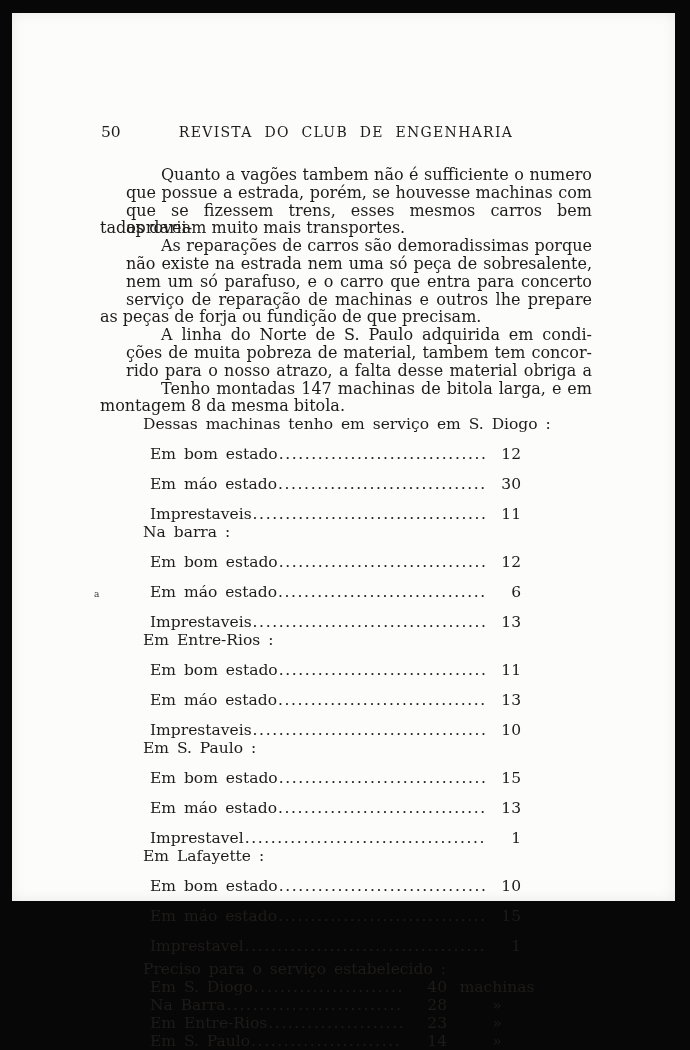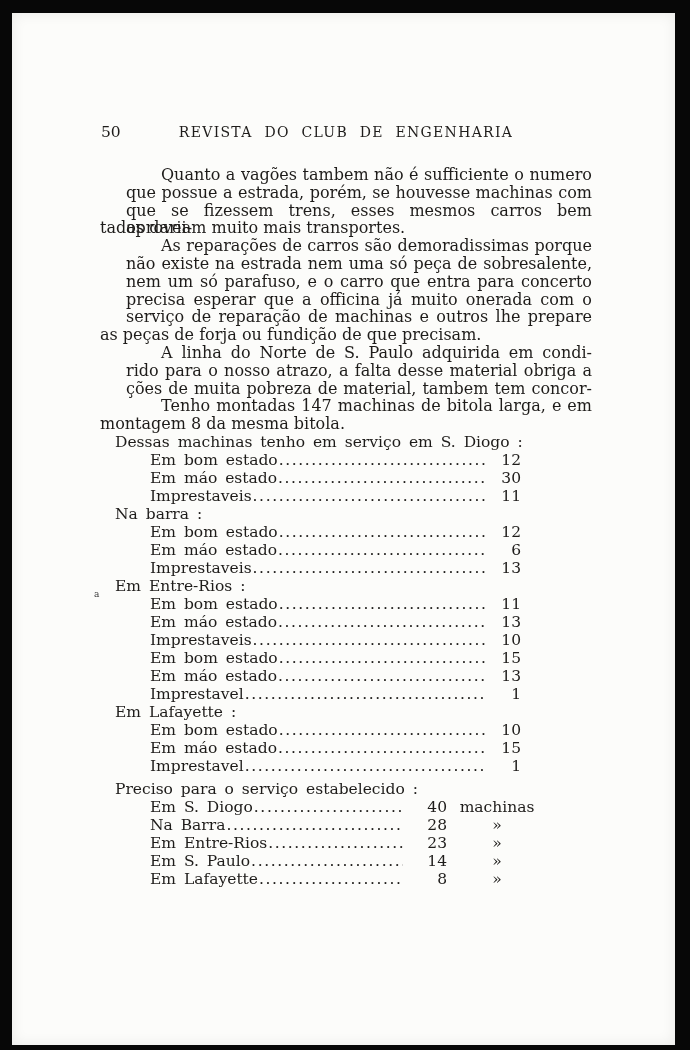--- a/index.html
+++ b/index.html
@@ -10,21 +10,21 @@
     font-family: "DejaVu Serif", "Liberation Serif", serif;
   }
   .scan-frame {
     position: relative;
     width: 690px; height: 1050px;
     background: #070707;
   }
   .page {
     position: absolute;
     left: 12px; top: 13px;
-    width: 663px; height: 1032px;
+    width: 663px; height: 888px;
     background: #fcfcfa;
     color: #1e1c1a;
     box-shadow: inset 0 0 14px rgba(0,0,0,0.08);
   }
   .content {
     position: absolute;
     left: 88px; top: 0;
     width: 492px;
   }
   .pagehead {
@@ -55,32 +55,33 @@
   .line.j {
     text-align: justify;
     text-align-last: justify;
     margin-left: 26px;
   }
   .line.last { white-space: nowrap; }
   .line.ind { text-indent: 35px; }
 
   .list { font-size: 15.5px; }
   .ghead {
-    margin-left: 15px;
+    margin-left: 43px;
     line-height: 18px;
     height: 18px;
     word-spacing: 3px;
     white-space: nowrap;
   }
   .mrow {
     display: flex;
     margin-left: 50px;
     width: 371px;
     line-height: 18px;
     height: 18px;
+    margin-top: 12px;
   }
   .prow {
     display: flex;
     margin-left: 50px;
     width: 391px;
     line-height: 18px;
     height: 18px;
     align-items: flex-end;
   }
   .lbl { word-spacing: 3px; white-space: nowrap; }
@@ -122,28 +123,27 @@
           <div class="para">
             <div class="line j ind">Quanto a vagões tambem não é sufficiente o numero</div>
             <div class="line j">que possue a estrada, porém, se houvesse machinas com</div>
             <div class="line j">que se fizessem trens, esses mesmos carros bem aprovei-</div>
             <div class="line last">tados dariam muito mais transportes.</div>
           </div>
           <div class="para">
             <div class="line j ind">As reparações de carros são demoradissimas porque</div>
             <div class="line j">não existe na estrada nem uma só peça de sobresalente,</div>
             <div class="line j">nem um só parafuso, e o carro que entra para concerto</div>
-            <div class="line j">precisa esperar que a officina já muito onerada com o</div>
             <div class="line j">serviço de reparação de machinas e outros lhe prepare</div>
             <div class="line last">as peças de forja ou fundição de que precisam.</div>
           </div>
           <div class="para">
             <div class="line j ind">A linha do Norte de S. Paulo adquirida em condi-</div>
+            <div class="line j">ções de muita pobreza de material, tambem tem concor-</div>
             <div class="line j">rido para o nosso atrazo, a falta desse material obriga a</div>
-            <div class="line j">ções de muita pobreza de material, tambem tem concor-</div>
           </div>
           <div class="para">
             <div class="line j ind">Tenho montadas 147 machinas de bitola larga, e em</div>
             <div class="line last">montagem 8 da mesma bitola.</div>
           </div>
         </div>
 
       <div class="list" id="groups">
           <div class="ghead">Dessas machinas tenho em serviço em S. Diogo :</div>
           <div class="mrow">
@@ -186,20 +186,21 @@
           <div class="mrow">
             <span class="lbl">Em máo estado</span>
             <span class="leader"></span>
             <span class="val">13</span>
           </div>
           <div class="mrow">
             <span class="lbl">Imprestaveis</span>
             <span class="leader"></span>
             <span class="val">10</span>
           </div>
+          <div class="ghead">Em S. Paulo :</div>
           <div class="mrow">
             <span class="lbl">Em bom estado</span>
             <span class="leader"></span>
             <span class="val">15</span>
           </div>
           <div class="mrow">
             <span class="lbl">Em máo estado</span>
             <span class="leader"></span>
             <span class="val">13</span>
           </div>

